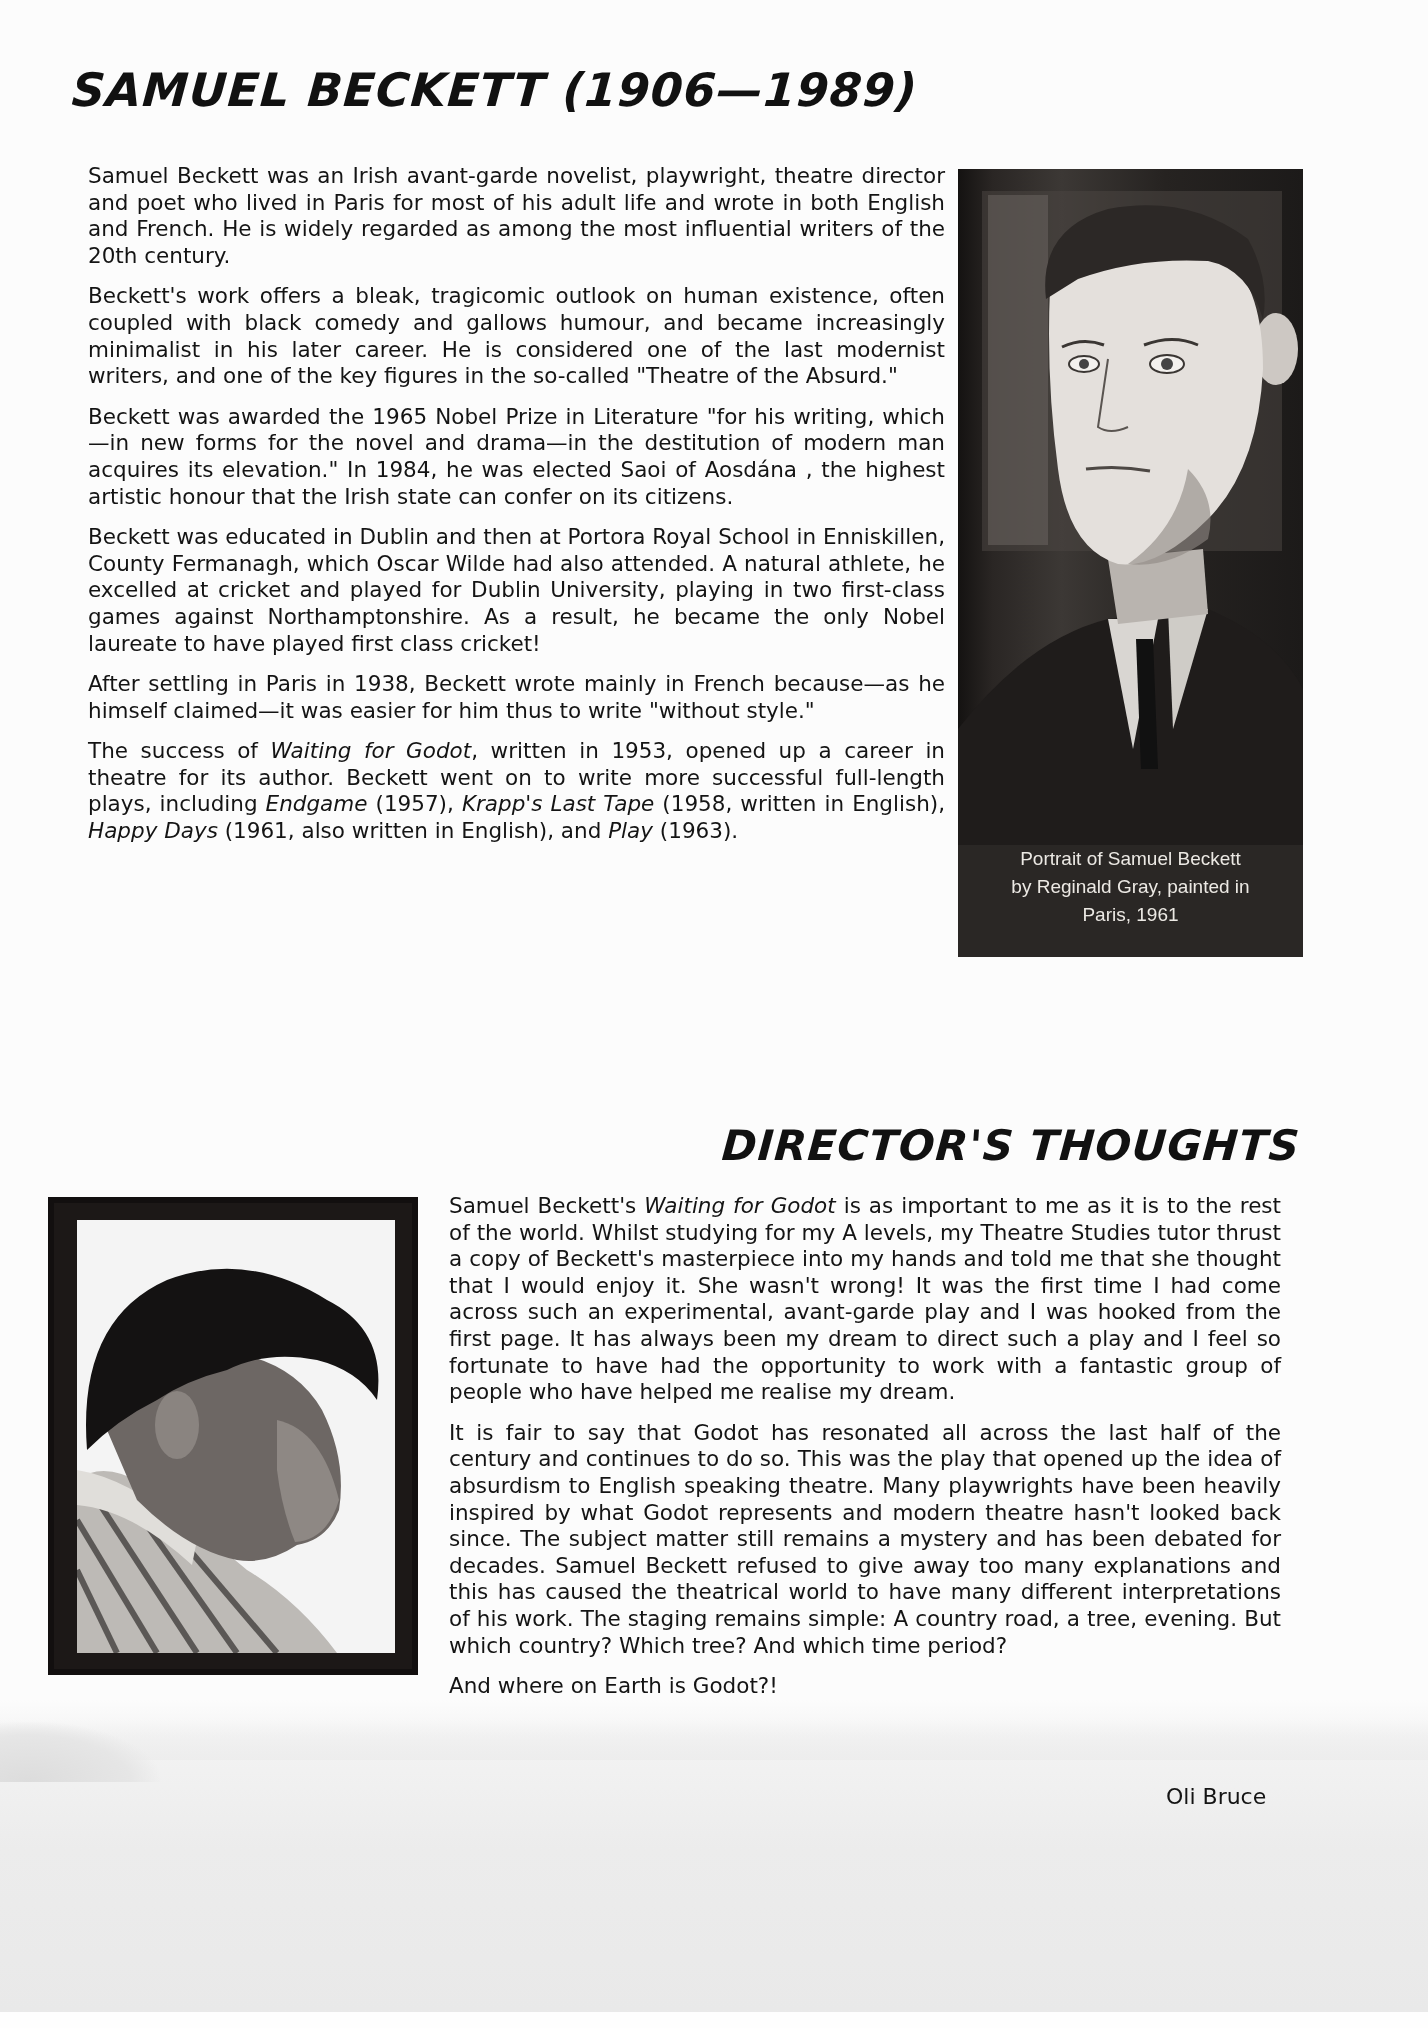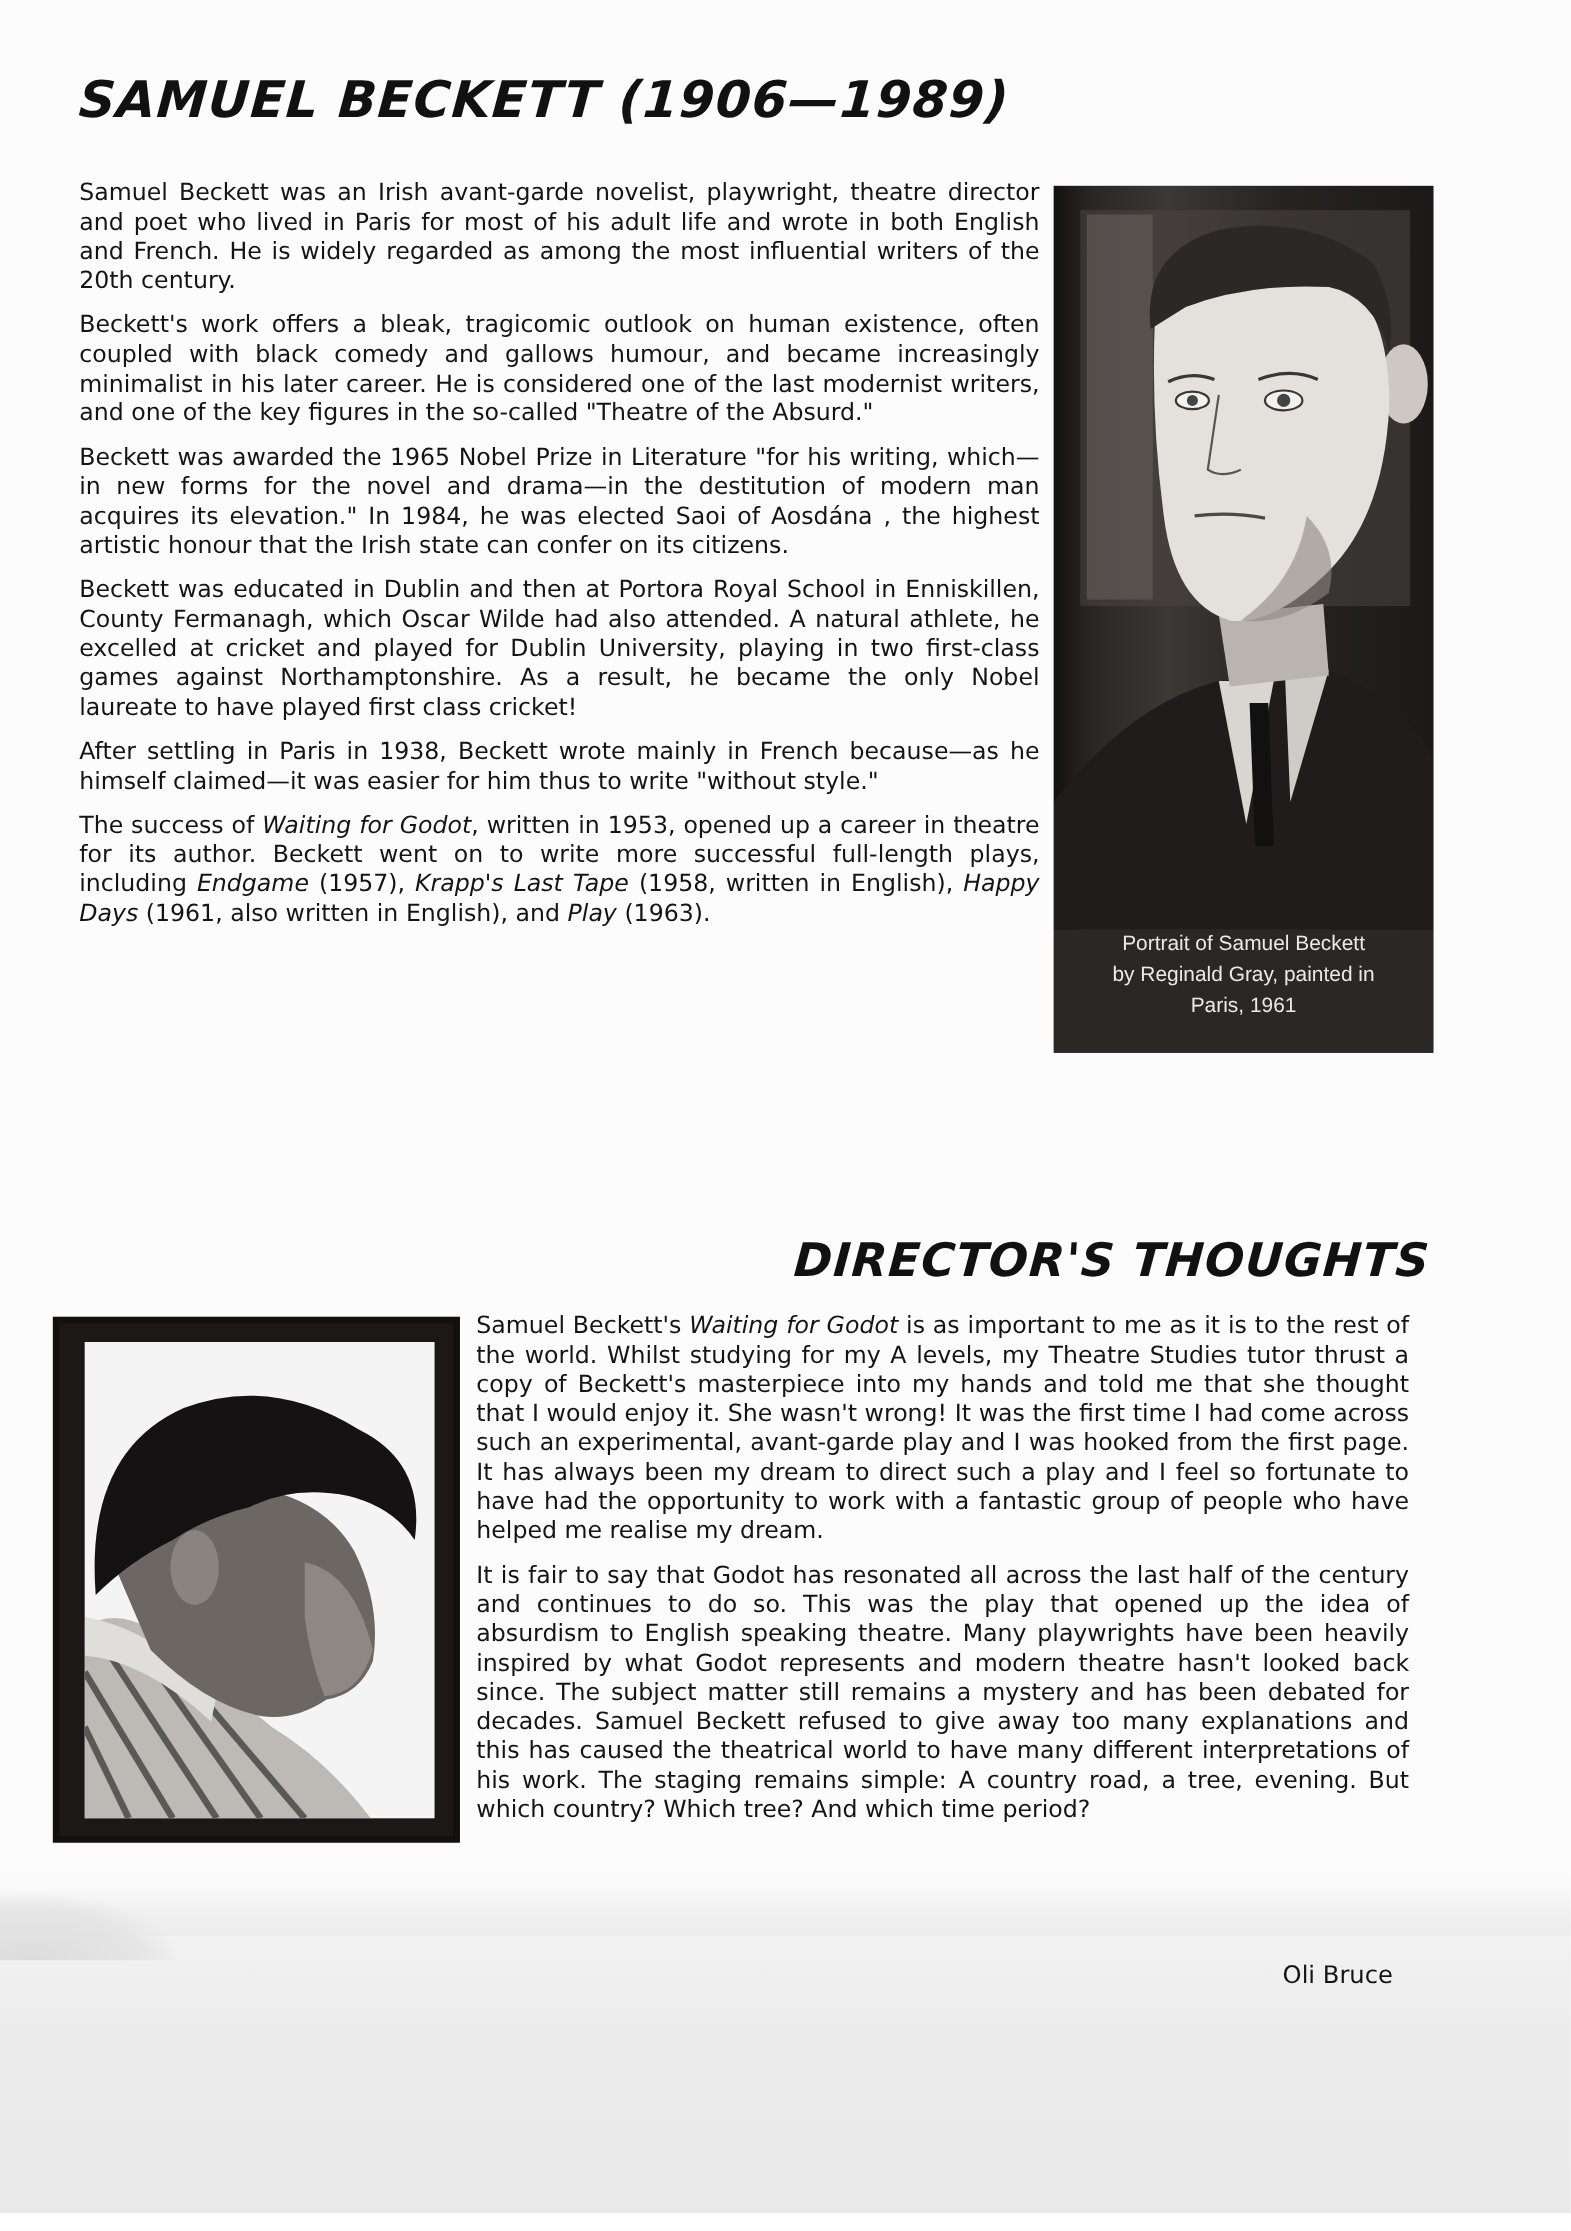--- a/index.html
+++ b/index.html
@@ -35,21 +35,21 @@
     position: absolute; left: 722px; top: 1120px; margin: 0;
     font-family: "DejaVu Sans", sans-serif; font-weight: bold; font-style: italic;
     font-size: 42px; letter-spacing: 1px; color: #111; line-height: 52px;
     transform: skewX(-4deg);
   }
 
   .body-col {
     position: absolute; font-size: 21.5px; line-height: 26.6px; text-align: justify;
     hyphens: none;
   }
-  .body-col p { margin: 0 0 14px 0; }
+  .body-col p { margin: 0 0 14px 16px; }
   .bio-col { left: 72px; top: 163px; width: 873px; }
   .dir-col { left: 433px; top: 1193px; width: 848px; }
   .body-col em { font-style: italic; }
 
   
   .portrait {
     position: absolute; left: 958px; top: 169px; width: 345px; height: 788px;
     background: #1b1918;
   }
   .portrait-art {
@@ -165,15 +165,16 @@
       <ellipse cx="100" cy="205" rx="22" ry="34" fill="#8a8480"></ellipse>
 
       <path d="M10 230 Q0 100 90 60 Q170 30 250 80 Q310 110 300 180 Q280 150 240 140 Q190 130 150 150 Q110 160 80 180 Q40 200 10 230 Z" fill="#141212"></path>
     </svg>
   </div>
 </div>
 
 <div class="body-col dir-col">
     <p><span>Samuel Beckett's </span><em>Waiting for Godot</em><span> is as important to me as it is to the rest of the world. Whilst studying for my A levels, my Theatre Studies tutor thrust a copy of Beckett's masterpiece into my hands and told me that she thought that I would enjoy it. She wasn't wrong! It was the first time I had come across such an experimental, avant-garde play and I was hooked from the first page. It has always been my dream to direct such a play and I feel so fortunate to have had the opportunity to work with a fantastic group of people who have helped me realise my dream.</span></p>
     <p><span>It is fair to say that Godot has resonated all across the last half of the century and continues to do so. This was the play that opened up the idea of absurdism to English speaking theatre. Many playwrights have been heavily inspired by what Godot represents and modern theatre hasn't looked back since. The subject matter still remains a mystery and has been debated for decades. Samuel Beckett refused to give away too many explanations and this has caused the theatrical world to have many different interpretations of his work. The staging remains simple: A country road, a tree, evening. But which country? Which tree? And which time period?</span></p>
+    <p><span>And where on Earth is Godot?!</span></p>
   </div>
 
 <p class="signature">Oli Bruce</p>
 
 </body></html>

